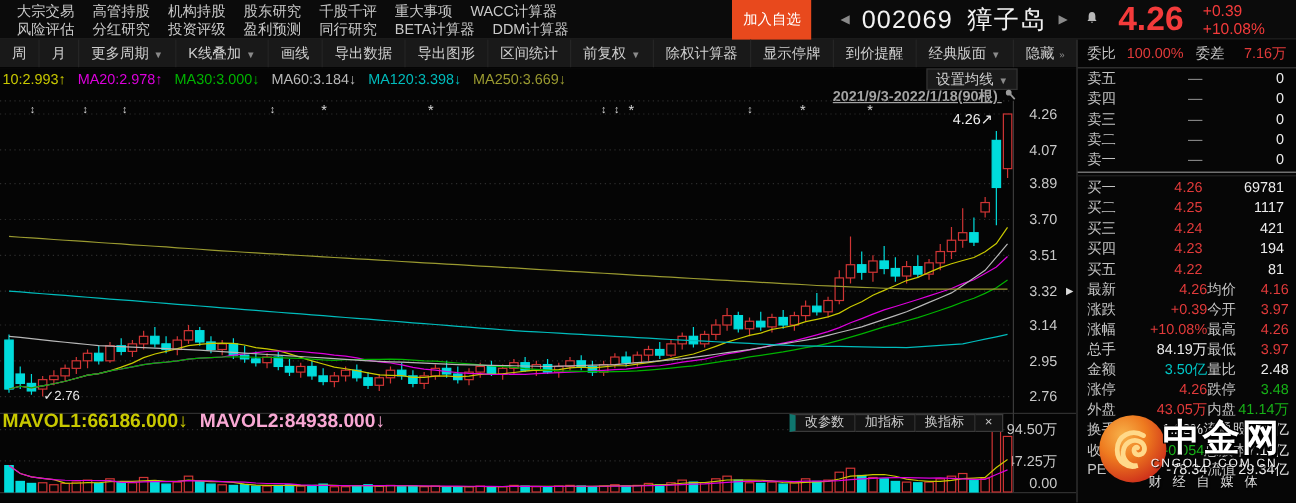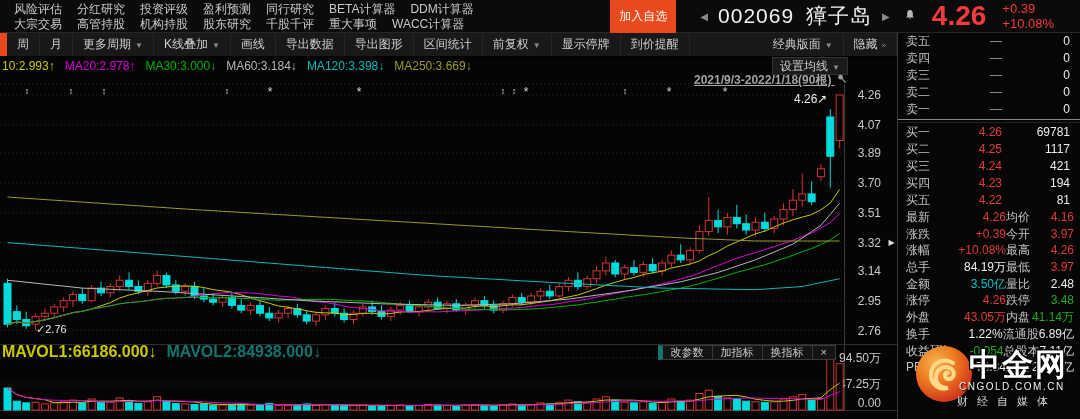--- a/index.html
+++ b/index.html
@@ -77,22 +77,22 @@
               text-shadow:1px 1px 1px #000;white-space:nowrap;}
   #wm-logo{position:absolute;left:18px;top:7px;}
 </style>
 </head>
 <body>
 
 <div id="app">
 
   <div id="topbar">
     <div id="menus">
+      <div class="menu-row" id="menu-row-1"><span class="menu-item">大宗交易</span><span class="menu-item">高管持股</span><span class="menu-item">机构持股</span><span class="menu-item">股东研究</span><span class="menu-item">千股千评</span><span class="menu-item">重大事项</span><span class="menu-item">WACC计算器</span></div>
       <div class="menu-row" id="menu-row-2"><span class="menu-item">风险评估</span><span class="menu-item">分红研究</span><span class="menu-item">投资评级</span><span class="menu-item">盈利预测</span><span class="menu-item">同行研究</span><span class="menu-item">BETA计算器</span><span class="menu-item">DDM计算器</span></div>
-      <div class="menu-row" id="menu-row-1"><span class="menu-item">大宗交易</span><span class="menu-item">高管持股</span><span class="menu-item">机构持股</span><span class="menu-item">股东研究</span><span class="menu-item">千股千评</span><span class="menu-item">重大事项</span><span class="menu-item">WACC计算器</span></div>
     </div>
     <div id="header-right">
       <button id="add-watchlist">加入自选</button>
       <span class="nav-arrow">◀</span>
       <span id="stock-title"><span class="code">002069</span><span>獐子岛</span></span>
       <span class="nav-arrow">▶</span>
       <span id="bell">
         <svg width="12" height="12" viewBox="0 0 12 12">
             <path d="M6 1 C4.2 1 3.2 2.4 3.2 4.3 L3.2 7 L2.2 8.4 L9.8 8.4 L8.8 7 L8.8 4.3 C8.8 2.4 7.8 1 6 1 Z M4.9 9.2 A1.2 1.2 0 0 0 7.1 9.2 Z" fill="#b9b9b9"></path>
           </svg>
@@ -110,20 +110,21 @@
     <div id="toolbar-items" style="display:flex;">
         <span class="tb-item"><span>周</span></span>
         <span class="tb-item"><span>月</span></span>
         <span class="tb-item"><span>更多周期</span><span class="caret">▼</span></span>
         <span class="tb-item"><span>K线叠加</span><span class="caret">▼</span></span>
         <span class="tb-item"><span>画线</span></span>
         <span class="tb-item"><span>导出数据</span></span>
         <span class="tb-item"><span>导出图形</span></span>
         <span class="tb-item"><span>区间统计</span></span>
         <span class="tb-item"><span>前复权</span><span class="caret">▼</span></span>
+        <span class="tb-item"><span>除权计算器</span></span>
         <span class="tb-item"><span>显示停牌</span></span>
         <span class="tb-item"><span>到价提醒</span></span>
       </div>
     <div id="toolbar-right">
       <span class="tb-item"><span>经典版面</span><span class="caret">▼</span></span>
       <span class="tb-item"><span>隐藏</span><span class="caret">»</span></span>
     </div>
   </div>
 
   <div id="ma-row"><span class="ma-label" style="color: rgb(201, 201, 0);">10:2.993↑</span><span class="ma-label" style="color: rgb(221, 0, 221);">MA20:2.978↑</span><span class="ma-label" style="color: rgb(0, 179, 0);">MA30:3.000↓</span><span class="ma-label" style="color: rgb(184, 184, 184);">MA60:3.184↓</span><span class="ma-label" style="color: rgb(0, 188, 188);">MA120:3.398↓</span><span class="ma-label" style="color: rgb(154, 154, 48);">MA250:3.669↓</span></div>
@@ -461,32 +462,38 @@
         <text x="526" y="40" text-anchor="middle" fill="#d8d8d8" font-size="12">*</text>
         <text x="625" y="38" text-anchor="middle" fill="#d8d8d8" font-size="9">↕</text>
         <text x="669" y="40" text-anchor="middle" fill="#d8d8d8" font-size="12">*</text>
         <text x="725" y="40" text-anchor="middle" fill="#d8d8d8" font-size="12">*</text>
       </g>
       <text x="794" y="47" fill="#f0f0f0" font-size="12">4.26↗</text>
       <text x="36" y="277" fill="#e8e8e8" font-size="11">✓2.76</text>
     </svg>
 
   <div id="vol-header">
-    <div id="vol-labels"><span class="mavol-label" style="color: rgb(201, 201, 0);">MAVOL1:66186.000↓</span><span class="mavol-label" style="color: #0f766e;">MAVOL2:84938.000↓</span></div>
+    <div id="vol-labels"><span class="mavol-label" style="color: rgb(201, 201, 0);">MAVOL1:66186.000↓</span><span class="mavol-label" style="color: #f9a8d4;">MAVOL2:84938.000↓</span></div>
     <div id="vol-buttons">
         <span class="vol-btn">改参数</span>
         <span class="vol-btn">加指标</span>
         <span class="vol-btn">换指标</span>
         <span class="vol-btn">×</span>
       </div>
   </div>
 
   <div id="panel-handle">▶</div>
 
   <div id="right-panel">
+    <div id="wb-row">
+      <span class="lab">委比</span>
+      <span class="val v1">100.00%</span>
+      <span class="lab lab2">委差</span>
+      <span class="val v2">7.16万</span>
+    </div>
     <div id="asks">
         <div class="order-row">
           <span class="olab">卖五</span>
           <span class="oprice dash">—</span>
           <span class="ovol">0</span>
         </div>
         <div class="order-row">
           <span class="olab">卖四</span>
           <span class="oprice dash">—</span>
           <span class="ovol">0</span>

